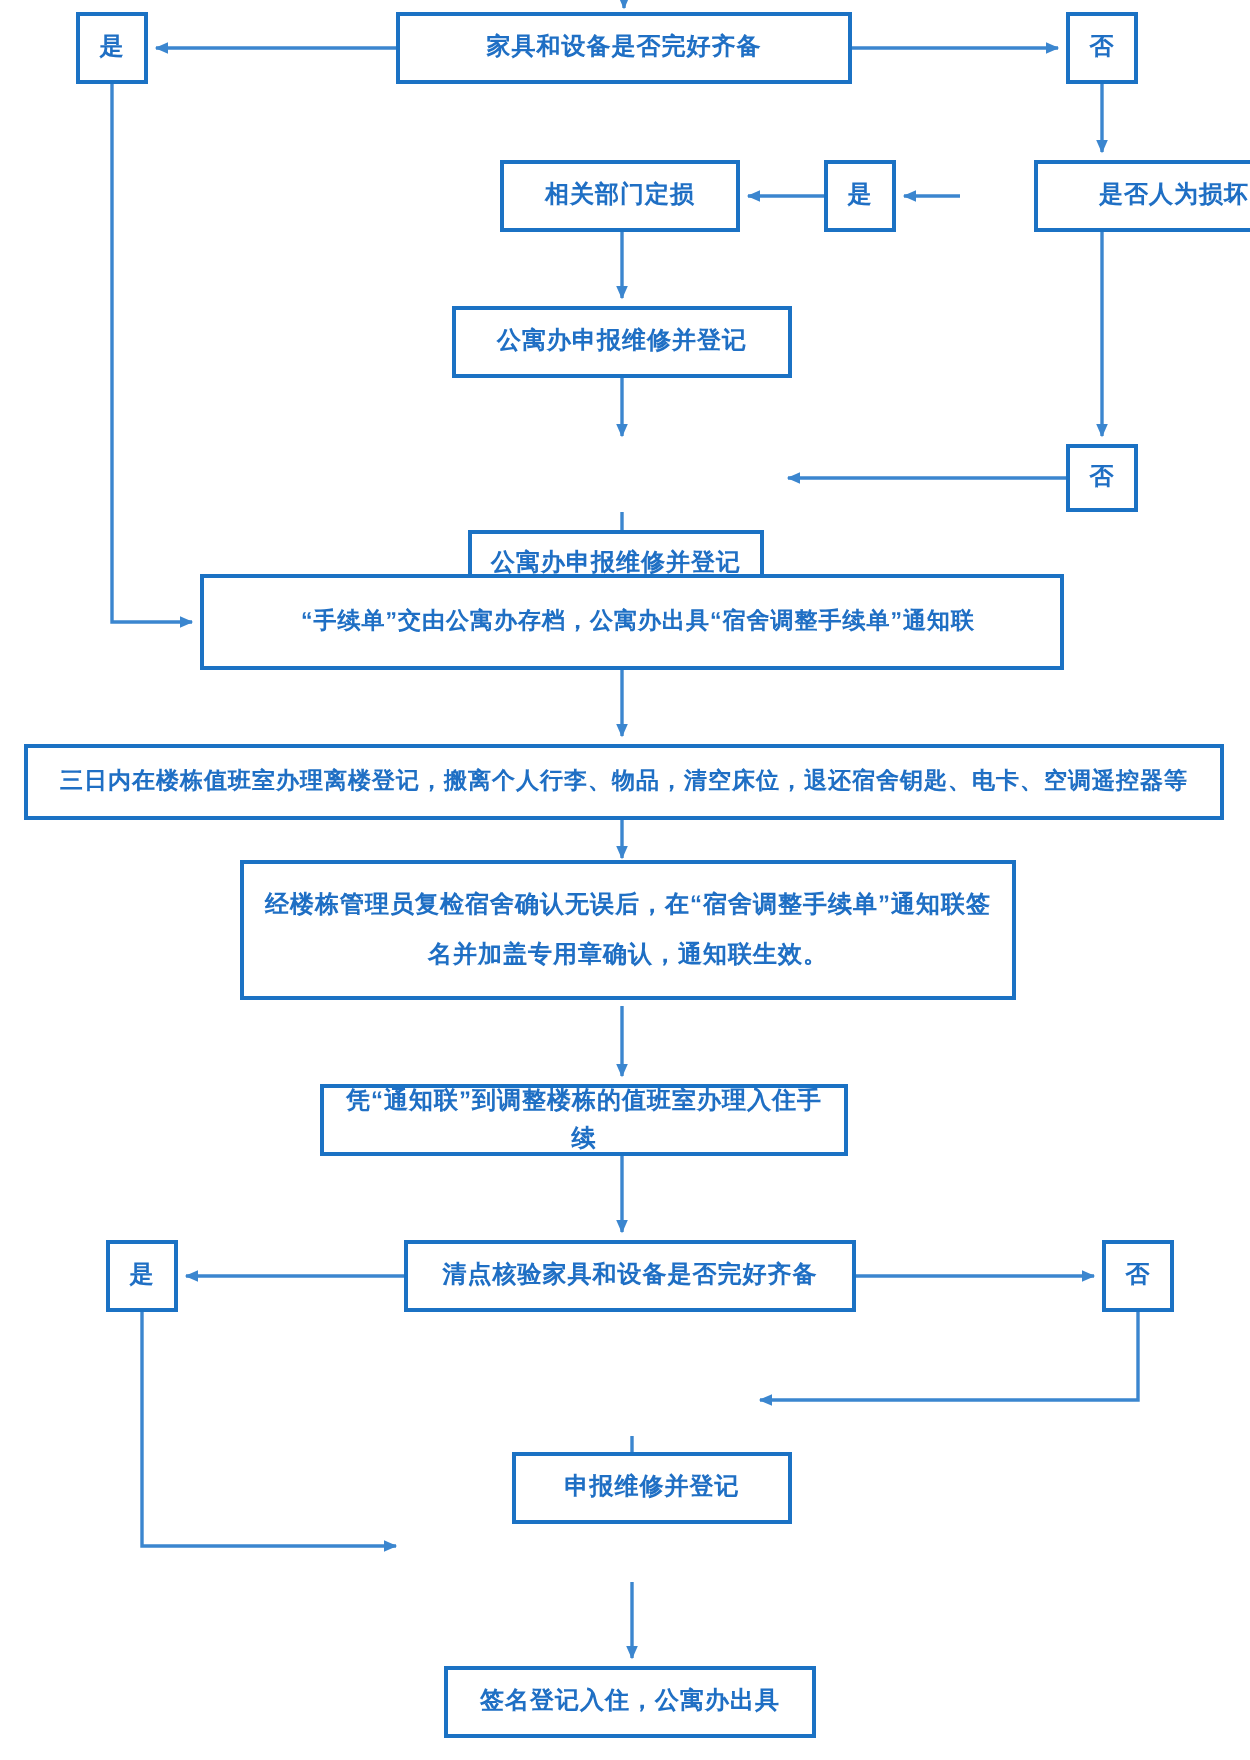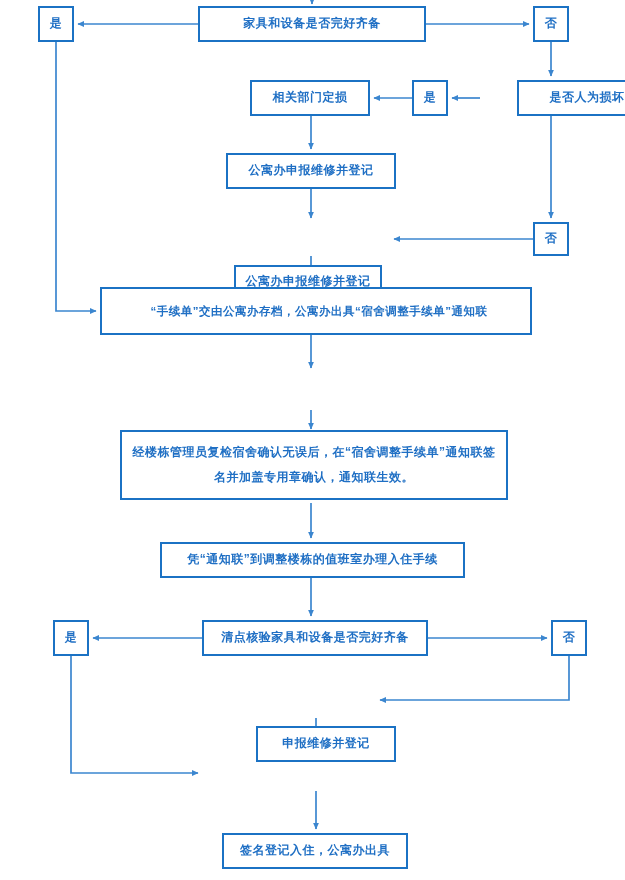--- a/index.html
+++ b/index.html
@@ -152,27 +152,30 @@
   </div>
 
   <div class="node small" style="left:533px; top:222px; width:36px; height:34px;">
     <span class="txt">否</span>
   </div>
 
   <div class="node wide" style="left:100px; top:287px; width:432px; height:48px;padding-left:12px;">
     <span class="txt">“手续单”交由公寓办存档，公寓办出具“宿舍调整手续单”通知联</span>
   </div>
 
+  <div class="node wide" style="left:12px; top:372px; width:600px; height:38px;">
+    <span class="txt">三日内在楼栋值班室办理离楼登记，搬离个人行李、物品，清空床位，退还宿舍钥匙、电卡、空调遥控器等</span>
+  </div>
 
   <div class="node two-line" style="left:120px; top:430px; width:388px; height:70px;">
     <span class="txt" style="white-space:pre-line;">经楼栋管理员复检宿舍确认无误后，在“宿舍调整手续单”通知联签
 名并加盖专用章确认，通知联生效。</span>
   </div>
 
-  <div class="node std" style="left:160px; top:542px; width:305px; height:36px;">
+  <div class="node std" style="left:160px; top:542px; width:264px; height:36px;">
     <span class="txt">凭“通知联”到调整楼栋的值班室办理入住手续</span>
   </div>
 
   <div class="node small" style="left:53px; top:620px; width:36px; height:36px;">
     <span class="txt">是</span>
   </div>
 
   <div class="node std" style="left:202px; top:620px; width:226px; height:36px;justify-content:flex-end;">
     <span class="txt">清点核验家具和设备是否完好齐备</span>
   </div>

